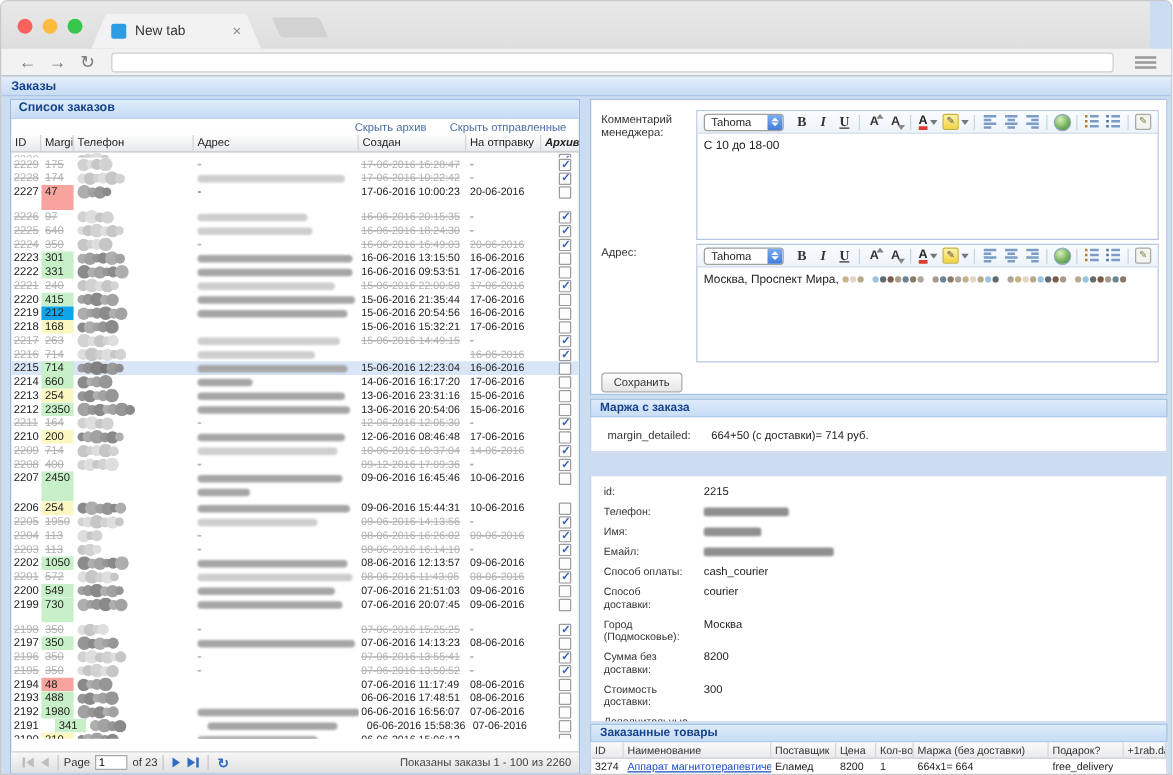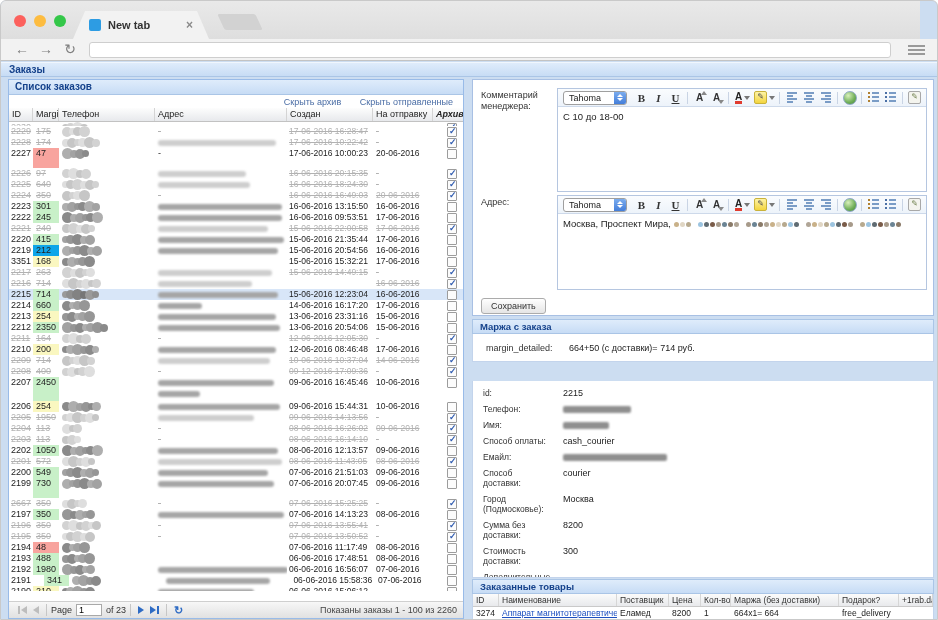--- a/index.html
+++ b/index.html
@@ -1,21 +1,21 @@
 <!DOCTYPE html>
 <html><head>
 <meta charset="utf-8">
 <style>
   html,body{margin:0;padding:0;background:#fff;}
   *{box-sizing:border-box;}
   .window{width:938px;height:620px;position:relative;overflow:hidden;
     font-family:"Liberation Sans",sans-serif;background:#ccddf1;
     border-radius:6px 6px 0 0;border:1px solid #c9c9c9;}
   
-  .chrome{position:absolute;top:0;left:0;right:17px;height:38px;background:linear-gradient(#e9e9e9,#dedede);font-weight:bold;}
+  .chrome{position:absolute;top:0;left:0;right:17px;height:38px;background:linear-gradient(#e9e9e9,#dedede);}
   .traffic{position:absolute;left:13px;top:14px;display:flex;gap:8px;}
   .tl{width:12px;height:12px;border-radius:50%;}
   .tab{position:absolute;left:72px;top:10px;width:136px;height:28px;background:#f2f2f2;
     clip-path:polygon(0 100%,12px 0,calc(100% - 12px) 0,100% 100%);
     display:flex;align-items:center;padding:0 16px;}
   .favicon{width:12px;height:12px;background:#2d9ce3;border-radius:2px;margin-right:7px;flex:none;}
   .tab-title{font-size:11px;color:#333;white-space:nowrap;}
   .tab-close{margin-left:auto;color:#8a8a8a;font-size:12px;line-height:12px;cursor:pointer;}
   .newtab-stub{position:absolute;left:220px;top:13px;width:38px;height:16px;background:#d2d2d2;
     transform:skewX(25deg);border-radius:2px;}
@@ -276,21 +276,21 @@
           </div>
           <div class="c c-ph" style="width: 96px;"><span class="dot" style="width: 8px; height: 8px; background: rgb(174, 174, 174);"></span><span class="dot" style="width: 10px; height: 10px; background: rgb(162, 162, 162);"></span><span class="dot" style="width: 7px; height: 7px; background: rgb(150, 150, 150);"></span><span class="dot" style="width: 9px; height: 9px; background: rgb(138, 138, 138);"></span><span class="dot" style="width: 11px; height: 11px; background: rgb(174, 174, 174);"></span><span class="dot" style="width: 8px; height: 8px; background: rgb(162, 162, 162);"></span></div>
           <div class="c c-ad" style="width: 132px;"><span class="abar" style="width: 124px;"></span></div>
           <div class="c c-cr" style="width: 86px;"><span class="txt">16-06-2016 13:15:50</span></div>
           <div class="c c-sh" style="width: 60px;"><span class="txt">16-06-2016</span></div>
           <div class="c c-ar" style="width: 30px;"><span class="cb"></span></div>
         </div>
         <div class="lrow">
           <div class="c c-id" style="width: 24px;"><span class="txt">2222</span></div>
           <div class="c c-m" style="width: 26px;">
-            <span class="mv txt" style="background: rgb(200, 240, 200);">245</span>
+            <span class="mv txt" style="background: rgb(200, 240, 200);">331</span>
           </div>
           <div class="c c-ph" style="width: 96px;"><span class="dot" style="width: 11px; height: 11px; background: rgb(138, 138, 138);"></span><span class="dot" style="width: 8px; height: 8px; background: rgb(174, 174, 174);"></span><span class="dot" style="width: 10px; height: 10px; background: rgb(162, 162, 162);"></span><span class="dot" style="width: 7px; height: 7px; background: rgb(150, 150, 150);"></span><span class="dot" style="width: 9px; height: 9px; background: rgb(138, 138, 138);"></span><span class="dot" style="width: 11px; height: 11px; background: rgb(174, 174, 174);"></span></div>
           <div class="c c-ad" style="width: 132px;"><span class="abar" style="width: 124px;"></span></div>
           <div class="c c-cr" style="width: 86px;"><span class="txt">16-06-2016 09:53:51</span></div>
           <div class="c c-sh" style="width: 60px;"><span class="txt">17-06-2016</span></div>
           <div class="c c-ar" style="width: 30px;"><span class="cb"></span></div>
         </div>
         <div class="lrow ar">
           <div class="c c-id" style="width: 24px;"><span class="txt">2221</span></div>
           <div class="c c-m" style="width: 26px;">
@@ -318,21 +318,21 @@
           <div class="c c-m" style="width: 26px;">
             <span class="mv txt" style="background: #0ea5e9;">212</span>
           </div>
           <div class="c c-ph" style="width: 96px;"><span class="dot" style="width: 10px; height: 10px; background: rgb(174, 174, 174);"></span><span class="dot" style="width: 7px; height: 7px; background: rgb(162, 162, 162);"></span><span class="dot" style="width: 9px; height: 9px; background: rgb(150, 150, 150);"></span><span class="dot" style="width: 11px; height: 11px; background: rgb(138, 138, 138);"></span><span class="dot" style="width: 8px; height: 8px; background: rgb(174, 174, 174);"></span><span class="dot" style="width: 10px; height: 10px; background: rgb(162, 162, 162);"></span></div>
           <div class="c c-ad" style="width: 132px;"><span class="abar" style="width: 120px;"></span></div>
           <div class="c c-cr" style="width: 86px;"><span class="txt">15-06-2016 20:54:56</span></div>
           <div class="c c-sh" style="width: 60px;"><span class="txt">16-06-2016</span></div>
           <div class="c c-ar" style="width: 30px;"><span class="cb"></span></div>
         </div>
         <div class="lrow">
-          <div class="c c-id" style="width: 24px;"><span class="txt">3351</span></div>
+          <div class="c c-id" style="width: 24px;"><span class="txt">2218</span></div>
           <div class="c c-m" style="width: 26px;">
             <span class="mv txt" style="background: rgb(250, 247, 192);">168</span>
           </div>
           <div class="c c-ph" style="width: 96px;"><span class="dot" style="width: 8px; height: 8px; background: rgb(138, 138, 138);"></span><span class="dot" style="width: 10px; height: 10px; background: rgb(174, 174, 174);"></span><span class="dot" style="width: 7px; height: 7px; background: rgb(162, 162, 162);"></span><span class="dot" style="width: 9px; height: 9px; background: rgb(150, 150, 150);"></span><span class="dot" style="width: 11px; height: 11px; background: rgb(138, 138, 138);"></span></div>
           <div class="c c-ad" style="width: 132px;"></div>
           <div class="c c-cr" style="width: 86px;"><span class="txt">15-06-2016 15:32:21</span></div>
           <div class="c c-sh" style="width: 60px;"><span class="txt">17-06-2016</span></div>
           <div class="c c-ar" style="width: 30px;"><span class="cb"></span></div>
         </div>
         <div class="lrow ar">
@@ -538,21 +538,21 @@
           <div class="c c-m" style="width: 26px;">
             <span class="mv txt" style="background: rgb(200, 240, 200);">730</span>
           </div>
           <div class="c c-ph" style="width: 96px;"><span class="dot" style="width: 10px; height: 10px; background: rgb(174, 174, 174);"></span><span class="dot" style="width: 7px; height: 7px; background: rgb(162, 162, 162);"></span><span class="dot" style="width: 9px; height: 9px; background: rgb(150, 150, 150);"></span><span class="dot" style="width: 11px; height: 11px; background: rgb(138, 138, 138);"></span><span class="dot" style="width: 8px; height: 8px; background: rgb(174, 174, 174);"></span><span class="dot" style="width: 10px; height: 10px; background: rgb(162, 162, 162);"></span></div>
           <div class="c c-ad" style="width: 132px;"><span class="abar" style="width: 116px;"></span></div>
           <div class="c c-cr" style="width: 86px;"><span class="txt">07-06-2016 20:07:45</span></div>
           <div class="c c-sh" style="width: 60px;"><span class="txt">09-06-2016</span></div>
           <div class="c c-ar" style="width: 30px;"><span class="cb"></span></div>
         </div>
         <div class="lrow ar">
-          <div class="c c-id" style="width: 24px;"><span class="txt">2667</span></div>
+          <div class="c c-id" style="width: 24px;"><span class="txt">2198</span></div>
           <div class="c c-m" style="width: 26px;">
             <span class="mv txt">350</span>
           </div>
           <div class="c c-ph" style="width: 96px;"><span class="dot" style="width: 8px; height: 8px; background: rgb(222, 222, 222);"></span><span class="dot" style="width: 10px; height: 10px; background: rgb(198, 198, 198);"></span><span class="dot" style="width: 7px; height: 7px; background: rgb(210, 210, 210);"></span><span class="dot" style="width: 9px; height: 9px; background: rgb(222, 222, 222);"></span></div>
           <div class="c c-ad" style="width: 132px;"><span class="txt">-</span></div>
           <div class="c c-cr" style="width: 86px;"><span class="txt">07-06-2016 15:25:25</span></div>
           <div class="c c-sh" style="width: 60px;"><span class="txt">-</span></div>
           <div class="c c-ar" style="width: 30px;"><span class="cb ck"></span></div>
         </div>
         <div class="lrow">
@@ -756,26 +756,26 @@
       </div>
       <div class="drow">
         <div class="dlabel">Телефон:</div>
         <div class="dval"><span class="dblur" style="width: 68px;"></span></div>
       </div>
       <div class="drow">
         <div class="dlabel">Имя:</div>
         <div class="dval"><span class="dblur" style="width: 46px;"></span></div>
       </div>
       <div class="drow">
+        <div class="dlabel">Емайл:</div>
+        <div class="dval"><span class="dblur" style="width: 104px;"></span></div>
+      </div>
+      <div class="drow">
         <div class="dlabel">Способ оплаты:</div>
         <div class="dval">cash_courier</div>
-      </div>
-      <div class="drow">
-        <div class="dlabel">Емайл:</div>
-        <div class="dval"><span class="dblur" style="width: 104px;"></span></div>
       </div>
       <div class="drow">
         <div class="dlabel">Способ доставки:</div>
         <div class="dval">courier</div>
       </div>
       <div class="drow">
         <div class="dlabel">Город (Подмосковье):</div>
         <div class="dval">Москва</div>
       </div>
       <div class="drow">

